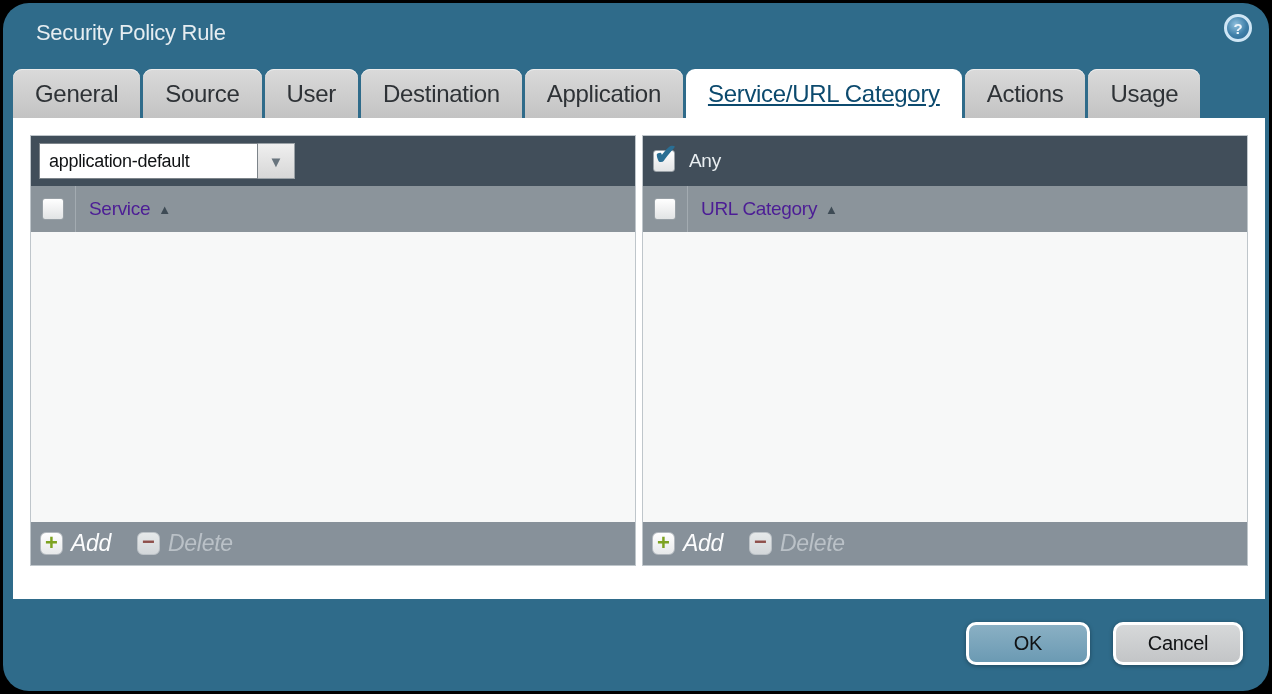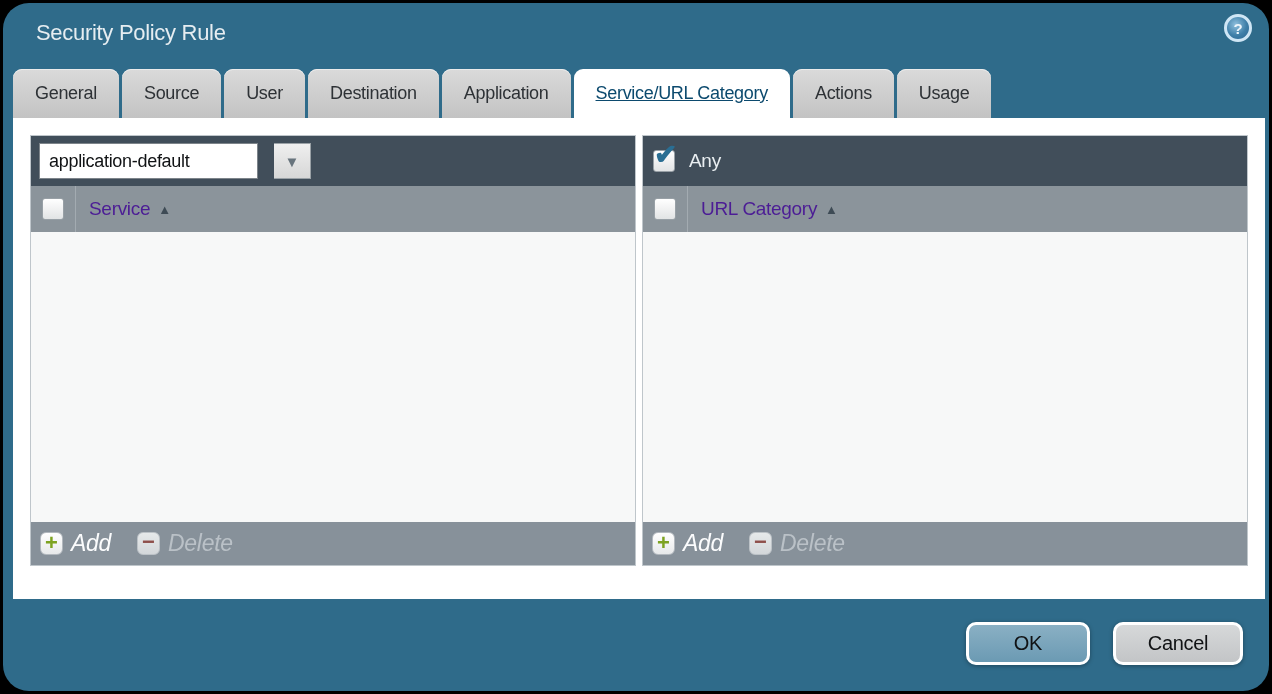--- a/index.html
+++ b/index.html
@@ -15,33 +15,33 @@
   
   .titlebar { position:absolute; top:0; left:0; right:0; height:64px; }
   .title { position:absolute; left:33px; top:17px; font-size:22px; color:#e6edf1; letter-spacing:-0.3px; }
   .help { position:absolute; top:11px; right:17px; width:28px; height:28px; border-radius:50%;
           background:radial-gradient(circle at 40% 35%, #8fc0de 0%, #3f7fa8 55%, #2a6490 100%);
           border:3px solid #cfe6f5; display:flex; align-items:center; justify-content:center;
           color:#eef6fb; font-size:15px; font-weight:bold; cursor:pointer; }
 
   
   .tabbar { position:absolute; top:66px; left:10px; display:flex; gap:3px; align-items:flex-end; }
-  .tab { height:49px; line-height:49px; padding:0 22px; font-size:18px; letter-spacing:-0.3px;
+  .tab { height:49px; line-height:49px; padding:0 22px; font-size:24px; letter-spacing:-0.3px;
          color:#2e3236; background:linear-gradient(#dadada,#c3c3c3);
          border-radius:9px 9px 0 0; box-shadow:inset 0 1px 0 #ebebeb; cursor:pointer; white-space:nowrap; }
   .tab.active { background:#fff; color:#0c4a6e; box-shadow:none;text-decoration:underline; }
 
   
   .dialog-body { position:absolute; left:10px; top:115px; width:1252px; height:481px; background:#fff; }
   .panels { position:absolute; top:17px; left:17px; right:17px; height:431px; display:flex; gap:6px; }
   .panel { flex:1; display:flex; flex-direction:column; border:1px solid #bfc6cb; background:#f7f8f8; }
 
   .panel-header { height:50px; flex:none; background:#414e5a; display:flex; align-items:center; padding:0 8px; }
 
-  .select { display:flex; align-items:center; cursor:pointer;gap:16px; }
+  .select { display:flex; align-items:center; cursor:pointer; }
   .select-field { width:219px; height:36px; background:#fff; border:1px solid #7d848a;
                   font-size:18px; color:#101214; display:flex; align-items:center; padding-left:9px;
                   letter-spacing:-0.3px; }
   .select-btn { width:37px; height:36px; background:linear-gradient(#efefef,#d7d7d7);
                 border:1px solid #9aa1a6; border-left:none; display:flex; align-items:center; justify-content:center; }
   .select-btn .arrow { color:#68747d; font-size:15px; line-height:1; }
 
   .any-row { display:flex; align-items:center; gap:14px; padding-left:2px; }
   .any-label { color:#e9eef1; font-size:19px; letter-spacing:-0.3px; }
 

